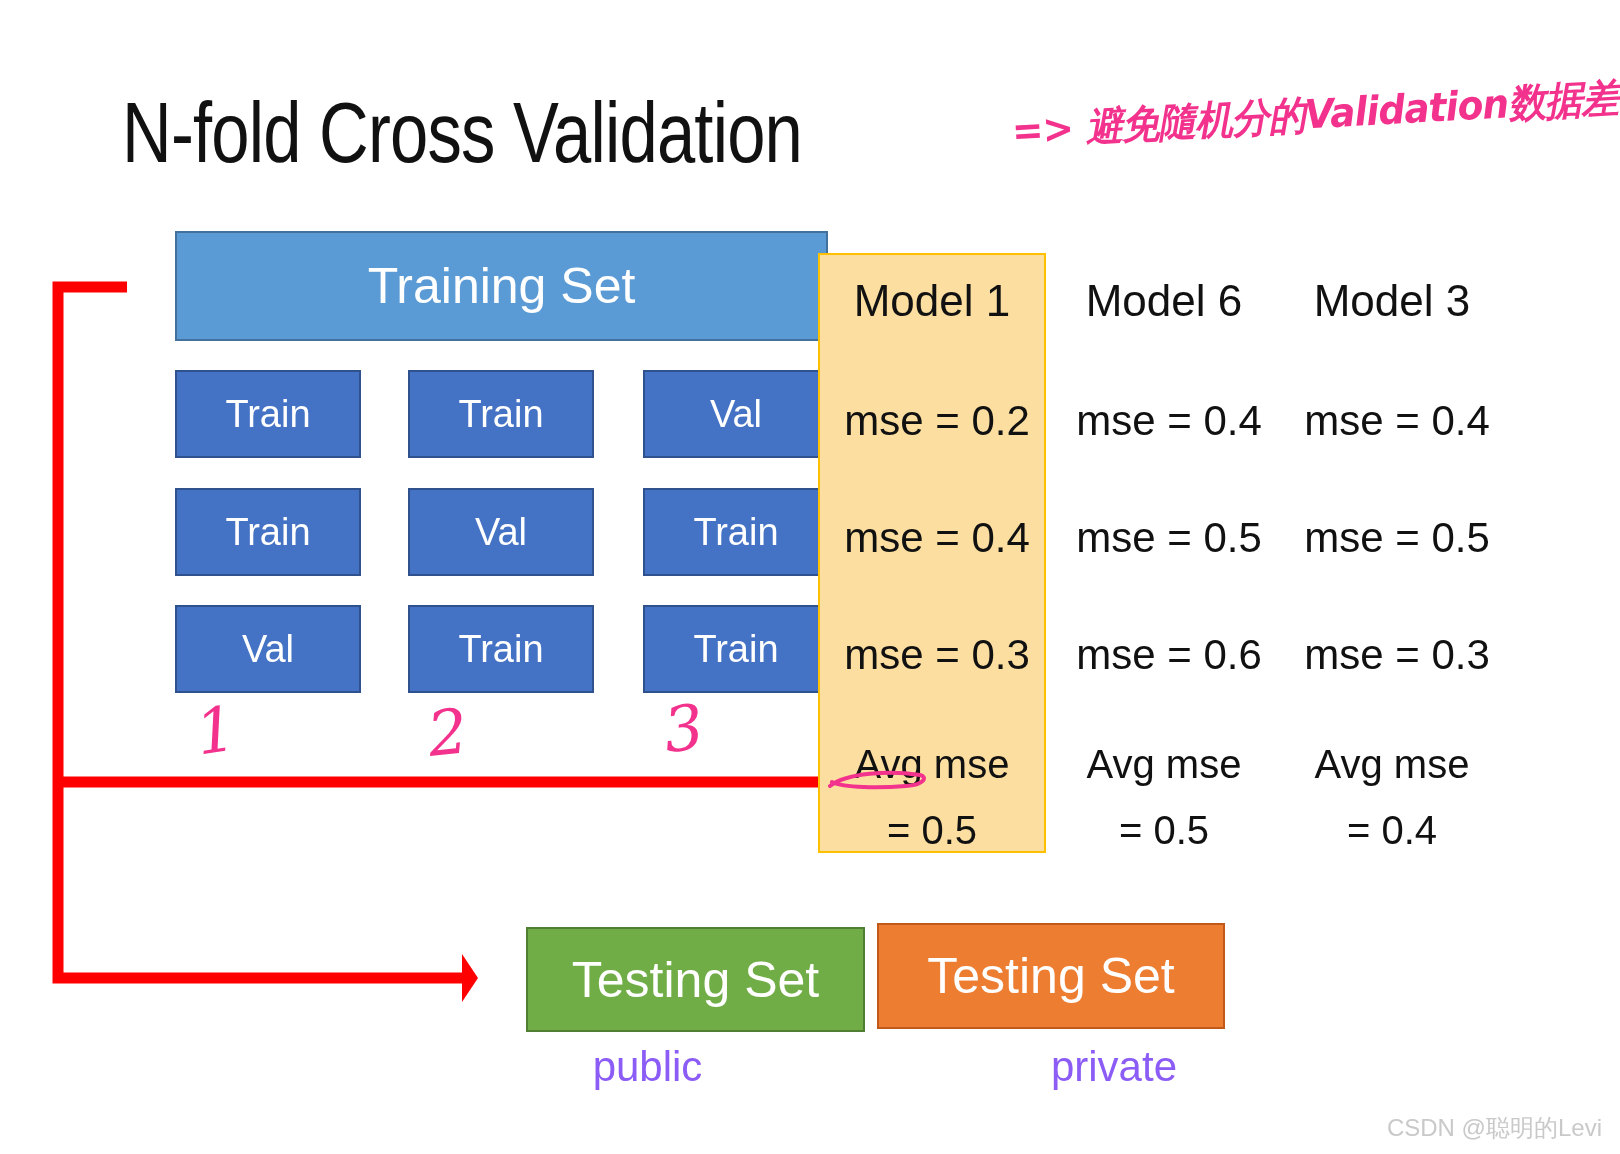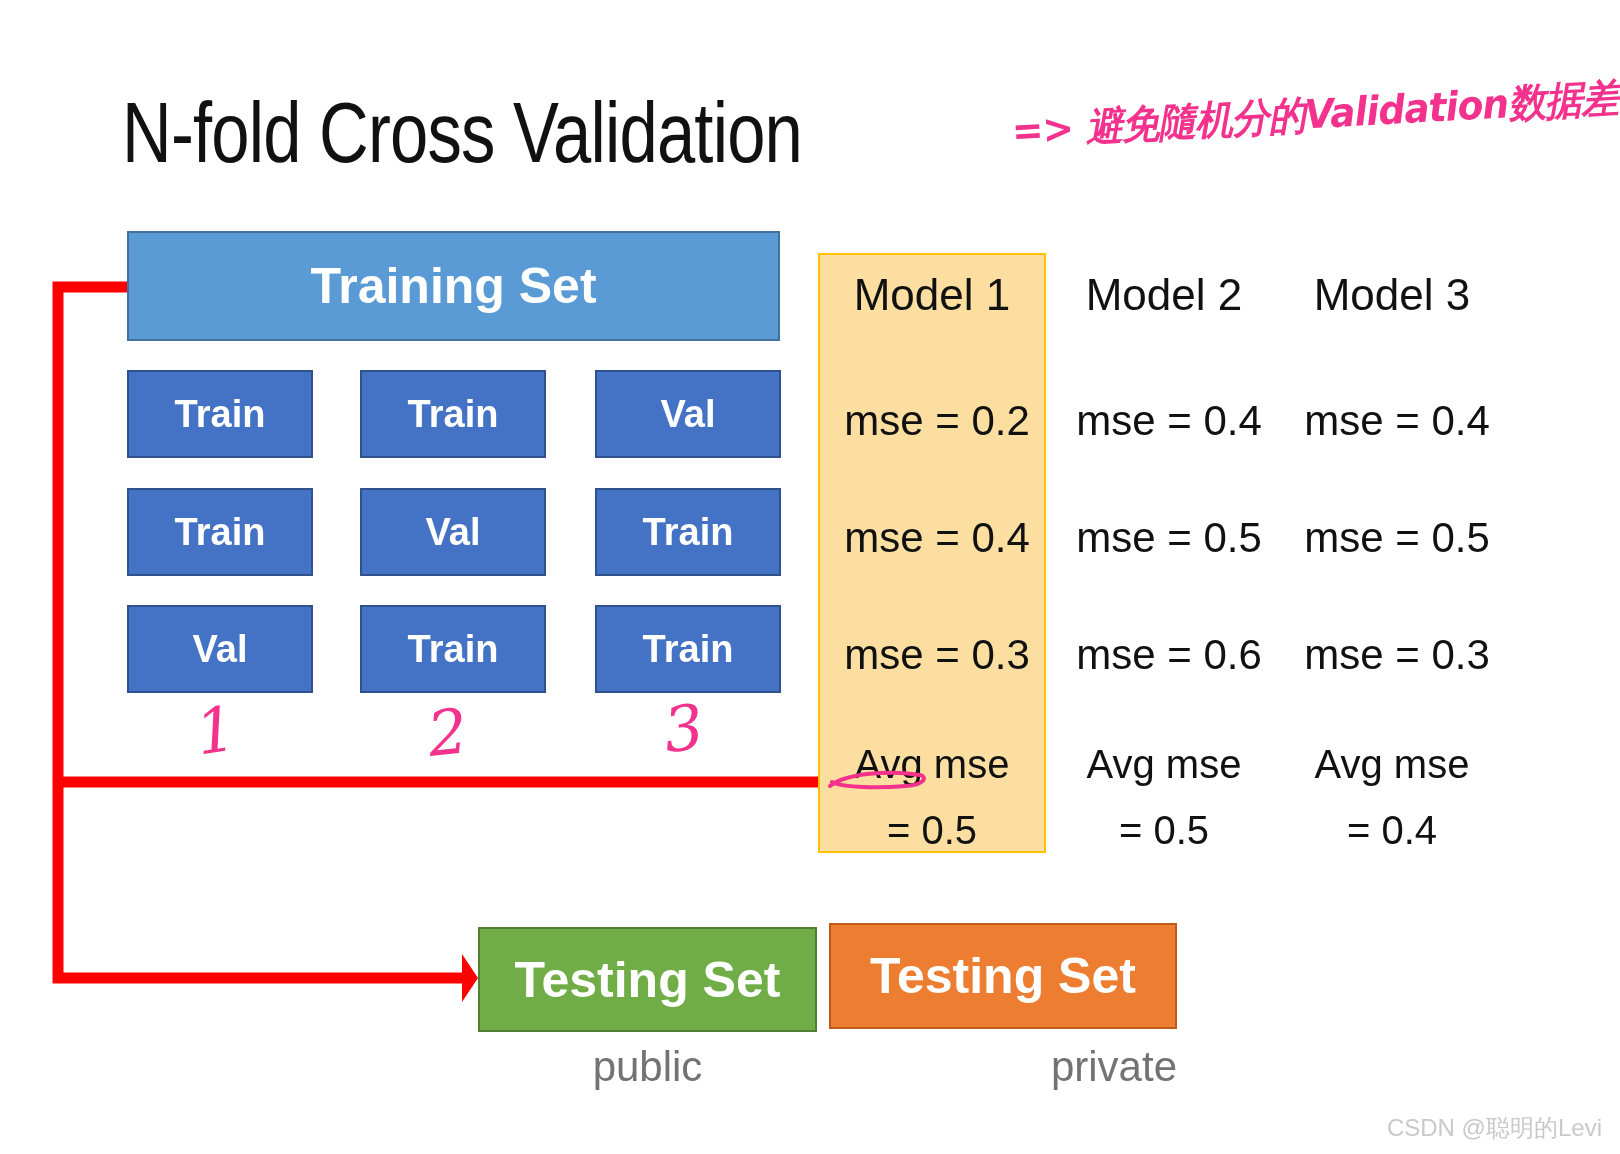--- a/index.html
+++ b/index.html
@@ -72,21 +72,22 @@
   }
 
   
   .box{
     position:absolute;
     box-sizing:border-box;
     display:flex;
     align-items:center;
     justify-content:center;
     color:#ffffff;
-    font-weight:700;
+    font-weight:400;
+    margin-left:48px;
   }
   #training-set{
     left:127px; top:231px;
     width:653px; height:110px;
     background:#5B9BD5;
     border:2px solid #41719C;
     font-size:50px;
   }
   .cell{
     width:186px; height:88px;
@@ -112,21 +113,21 @@
   }
   #testing-private{
     left:829px; top:923px;
     width:348px; height:106px;
     background:#ED7D31;
     border:2px solid #C15A18;
     font-size:50px;
   }
   .sublabel{
     position:absolute;
-    color:#737373;
+    color:#8b5cf6;
     font-size:42px;
     text-align:center;
     white-space:nowrap;
   }
   #label-public{left:478px; top:1043px; width:339px;}
   #label-private{left:829px; top:1043px; width:348px;text-align:right;}
 
   
   #model1-highlight{
     position:absolute;
@@ -147,21 +148,21 @@
     width:228px;
     height:100%;
     text-align:center;
     color:#111111;
   }
   #mcol-1{left:0px;}
   #mcol-2{left:232px;}
   #mcol-3{left:460px;}
   .mhead{
     position:absolute;
-    top:17px; left:0; right:0;
+    top:23px; left:0; right:0;
     font-size:44px;
     white-space:nowrap;
   }
   .mval{
     position:absolute;
     left:0; right:0;
     font-size:42px;
     white-space:nowrap;
     margin-left:10px;
   }
@@ -231,21 +232,21 @@
       <div class="mval mv1">mse = 0.2</div>
       <div class="mval mv2">mse = 0.4</div>
       <div class="mval mv3">mse = 0.3</div>
       <div class="mavg">
         <div>Avg mse</div>
         <div>= 0.5</div>
       </div>
     </div>
 
     <div class="mcol" id="mcol-2">
-      <div class="mhead">Model 2</div>
+      <div class="mhead">Model 6</div>
       <div class="mval mv1">mse = 0.4</div>
       <div class="mval mv2">mse = 0.5</div>
       <div class="mval mv3">mse = 0.6</div>
       <div class="mavg">
         <div>Avg mse</div>
         <div>= 0.5</div>
       </div>
     </div>
 
     <div class="mcol" id="mcol-3">

